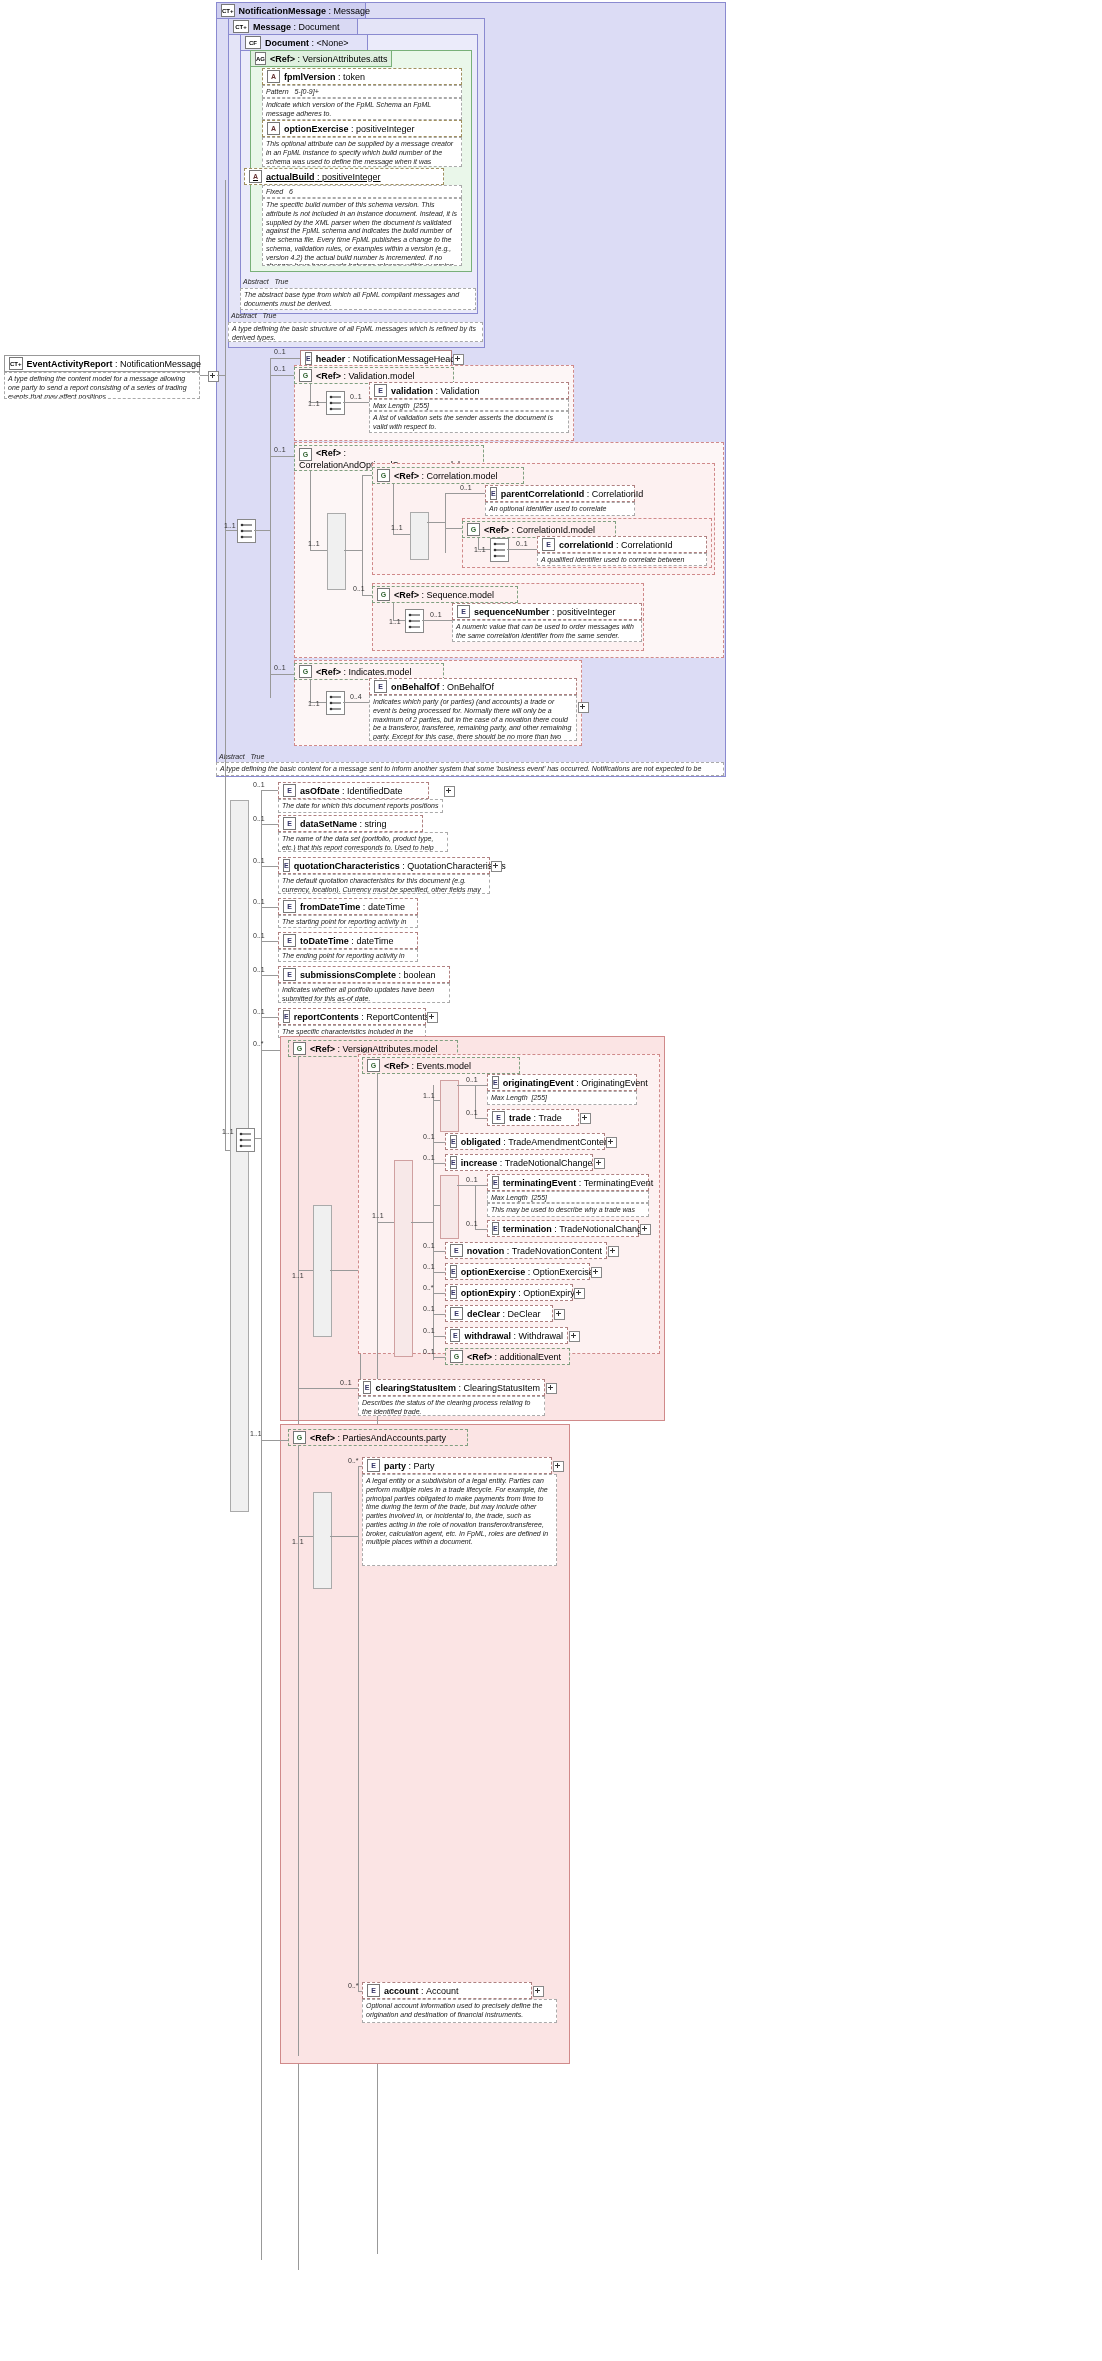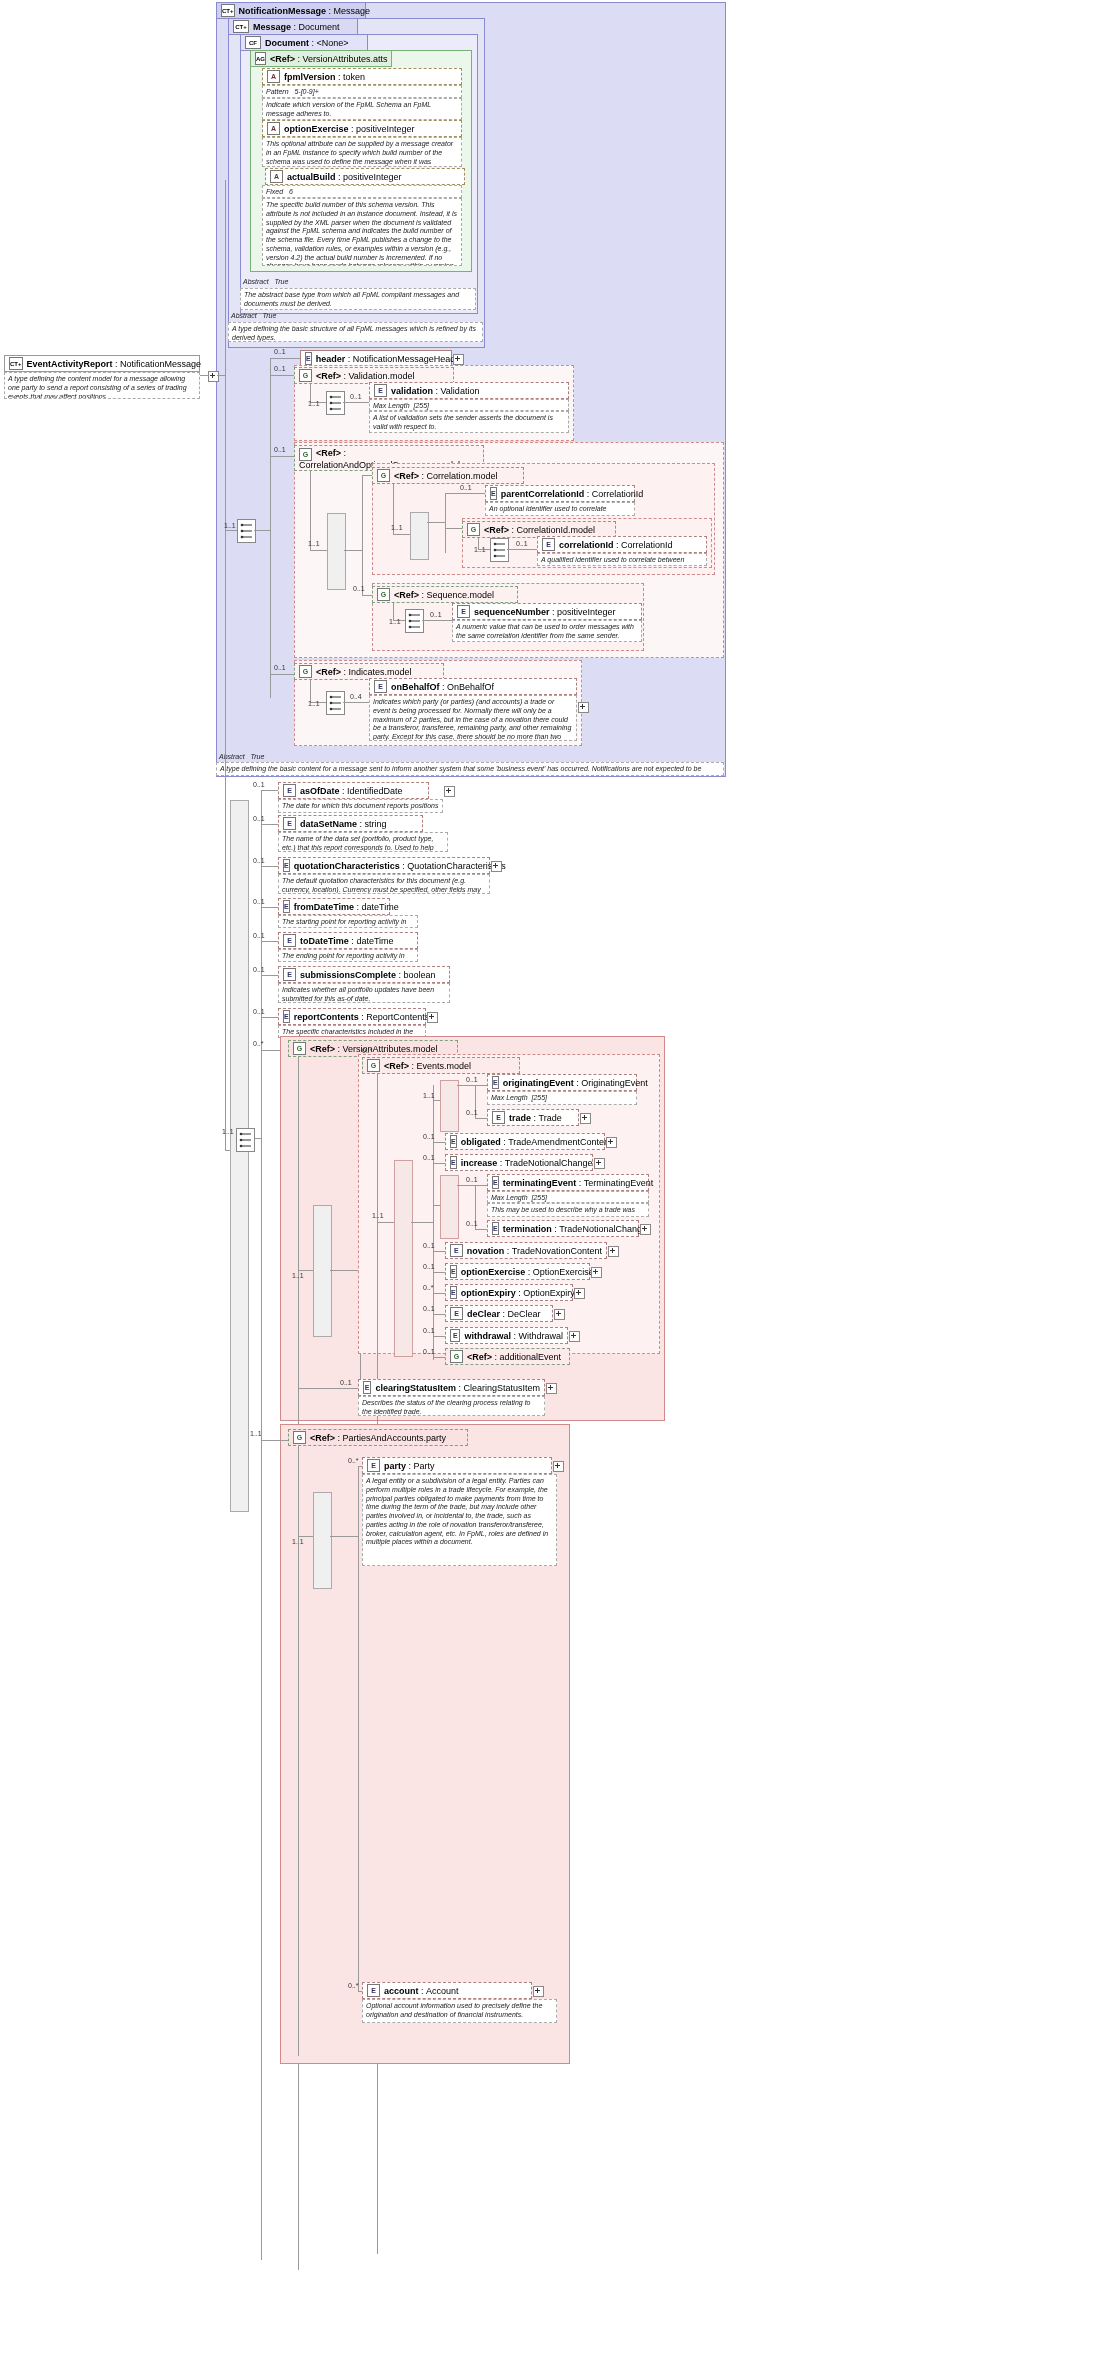--- a/index.html
+++ b/index.html
@@ -126,21 +126,21 @@
   <div class="doc" style="left:262px;top:98px;width:200px;height:22px;">Indicate which version of the FpML Schema an FpML message adheres to.</div>
 
   <div class="node att" style="left:262px;top:120px;width:200px;">
     <span class="tag a">A</span>
     <span class="nm">optionExercise</span>
     <span class="ty">&nbsp;:&nbsp;</span>
     <span class="ty">positiveInteger</span>
   </div>
   <div class="doc" style="left:262px;top:137px;width:200px;height:30px;">This optional attribute can be supplied by a message creator in an FpML instance to specify which build number of the schema was used to define the message when it was generated.</div>
 
-  <div class="node att" style="left:265px;top:168px;width:200px;">
+  <div class="node att" style="left:244px;top:168px;width:200px;text-decoration:underline;">
     <span class="tag a">A</span>
     <span class="nm">actualBuild</span>
     <span class="ty">&nbsp;:&nbsp;</span>
     <span class="ty">positiveInteger</span>
   </div>
   <div class="doc" style="left:262px;top:185px;width:200px;height:13px;">
     <span>Fixed</span>
     &nbsp;&nbsp;<span>6</span>
   </div>
   <div class="doc" style="left:262px;top:198px;width:200px;height:68px;">The specific build number of this schema version. This attribute is not included in an instance document. Instead, it is supplied by the XML parser when the document is validated against the FpML schema and indicates the build number of the schema file. Every time FpML publishes a change to the schema, validation rules, or examples within a version (e.g., version 4.2) the actual build number is incremented. If no changes have been made between releases within a version (i.e. from Trial Recommendation to Recommendation) the actual build number stays the same.</div>
@@ -407,21 +407,21 @@
     <span class="tag e">E</span>
     <span class="nm">quotationCharacteristics</span>
     <span class="ty">&nbsp;:&nbsp;</span>
     <span class="ty">QuotationCharacteristics</span>
   </div>
   <div class="plus" style="left:491px;top:861px;"></div>
   <div class="doc" style="left:278px;top:874px;width:212px;height:20px;">The default quotation characteristics for this document (e.g. currency, location). Currency must be specified, other fields may be specified.</div>
 
   <div class="ln lnh" style="left:261px;top:907px;width:17px;"></div>
   <div class="card" style="left:253px;top:898px;">0..1</div>
-  <div class="node elem dashed" style="left:278px;top:898px;width:112px;">
+  <div class="node elem dashed" style="left:278px;top:898px;width:140px;">
     <span class="tag e">E</span>
     <span class="nm">fromDateTime</span>
     <span class="ty">&nbsp;:&nbsp;</span>
     <span class="ty">dateTime</span>
   </div>
   <div class="doc" style="left:278px;top:915px;width:140px;height:13px;">The starting point for reporting activity in this report.</div>
 
   <div class="ln lnh" style="left:261px;top:941px;width:17px;"></div>
   <div class="card" style="left:253px;top:932px;">0..1</div>
   <div class="node elem dashed" style="left:278px;top:932px;width:140px;">

